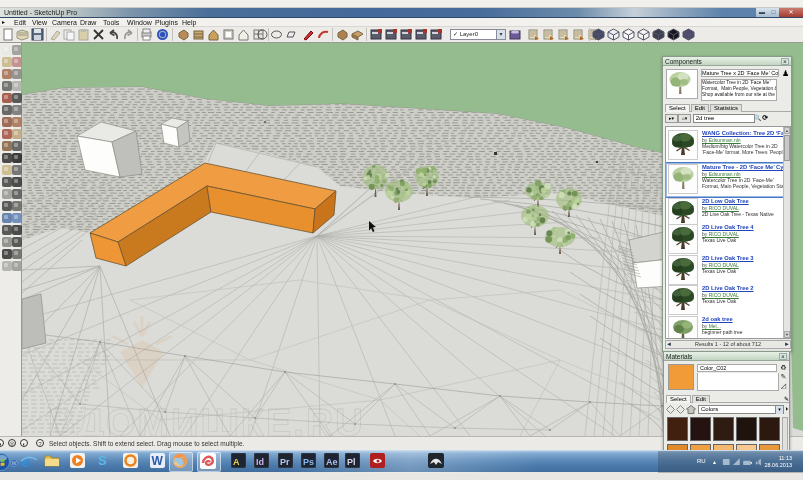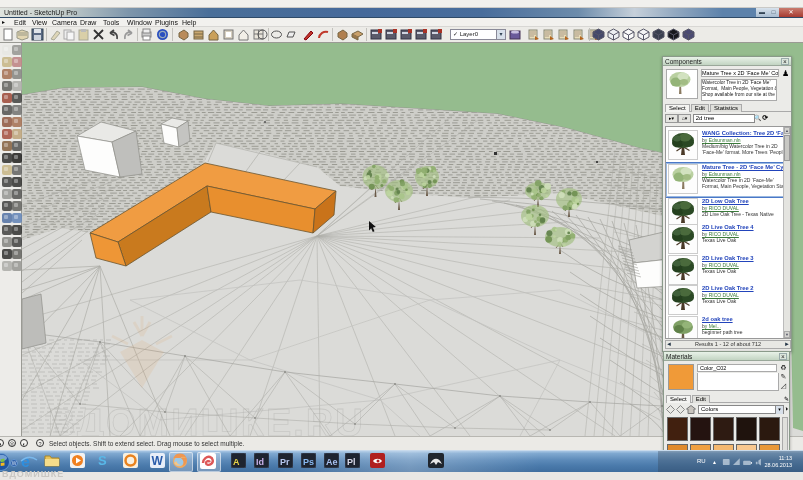--- a/index.html
+++ b/index.html
@@ -783,15 +783,12 @@
 <svg width="44" height="11" style="position:absolute;left:29px;top:6px" viewBox="0 0 52 12">
 <rect x="1" y="2" width="8" height="7" rx="1" fill="#e4ecf4" opacity="0.6"></rect>
 <path d="M13 9 L21 9 L21 1 Z" fill="#e4ecf4" opacity="0.6"></path>
 <rect x="25" y="4" width="9" height="5" rx="1" fill="#e4ecf4" opacity="0.6"></rect>
           <rect x="34" y="5.5" width="1.5" height="2" fill="#eef2f8"></rect>
 <path d="M40 5 h2 v3 h-2 Z M43 3.5 L46 1.5 V9.5 L43 7.5 Z" fill="#e4ecf4" opacity="0.6"></path>
 </svg>
 <div id="clock">11:13<br>28.06.2013</div>
 </div>
     </div>
-<div id="bottomstrip">
-      <span id="wm">ВДОМИШКЕ</span>
-    </div>
 </div>
 </body></html>

